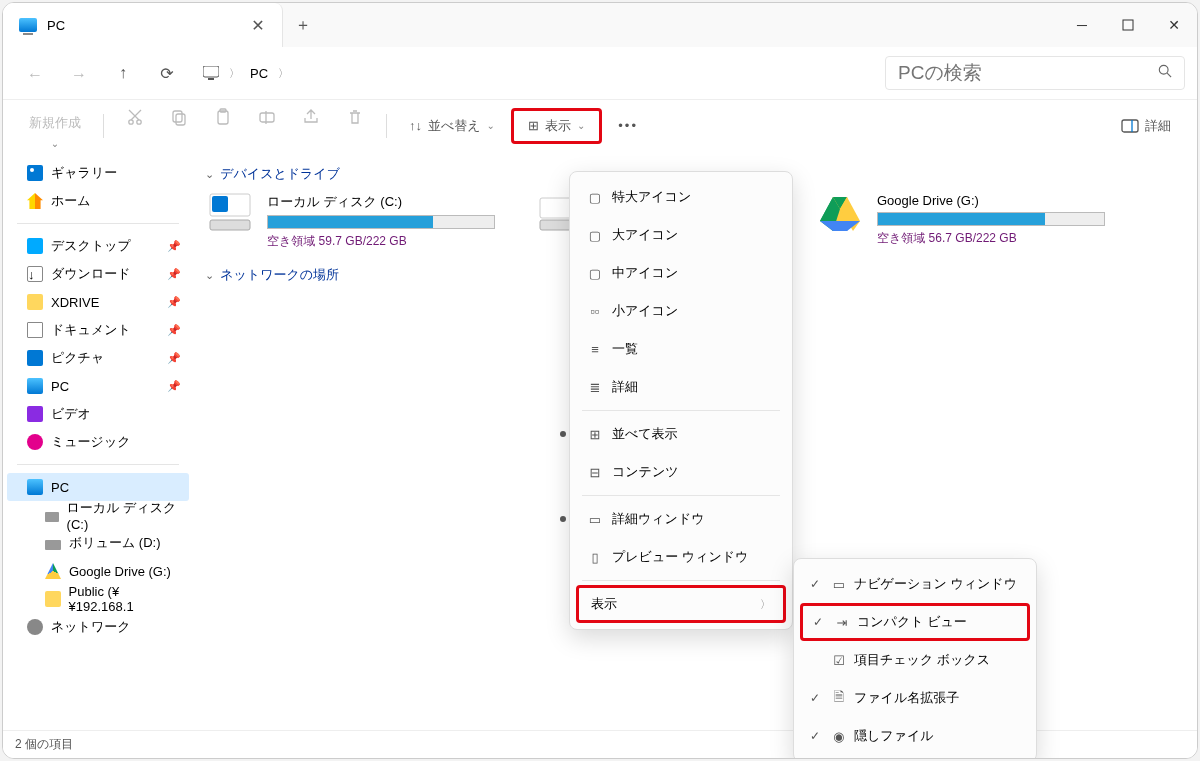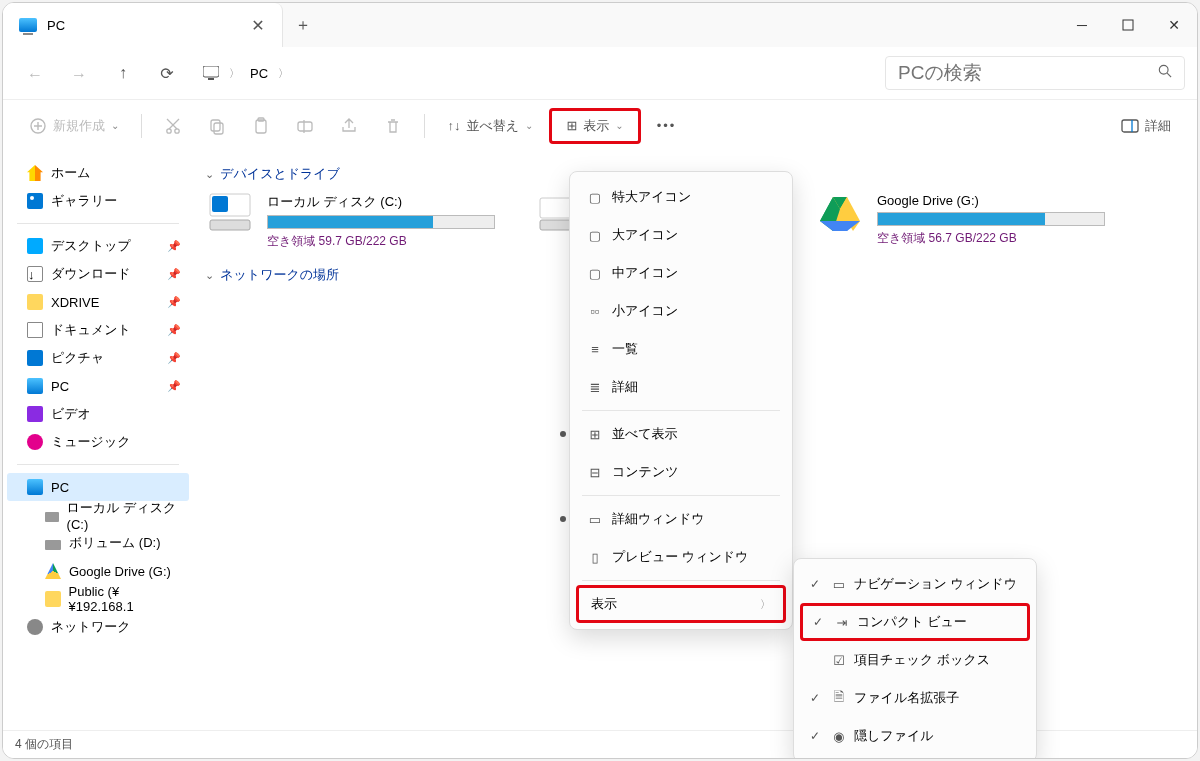--- a/index.html
+++ b/index.html
@@ -26,21 +26,21 @@
   .crumb-box { display:flex; align-items:center; gap:10px; padding:0 12px; height:34px; }
   .crumb-sep { color:#888; font-size:11px; }
   .crumb { font-size:13px; cursor:pointer; }
   .search-box { margin-left:auto; width:300px; height:34px; border:1px solid #e5e5e5; border-radius:4px; display:flex; align-items:center; padding:0 12px; }
   .search-box input { border:none; outline:none; flex:1; font-size:19px; color:#666; background:transparent; }
   .search-icon { color:#666; }
 
   
   .toolbar { height: 52px; display:flex; align-items:center; padding:0 16px; gap:6px; border-top:1px solid #eee; background:#fff; }
   .tool-btn { height:36px; padding:0 10px; display:flex; align-items:center; gap:6px; color:#555; font-size:13px; border-radius:4px; cursor:pointer; }
-  .tool-btn.disabled { color:#bbb; }
+  .tool-btn.disabled { color:#bbb;flex-direction:column; }
   .tool-btn .chev { font-size:10px; color:#888; }
   .tool-sep { width:1px; height:24px; background:#ddd; margin:0 6px; }
   .tool-icon-svg { width:18px; height:18px; }
   .highlight-red { border:3px solid #e30613; }
 
   
   .body { display:flex; height: calc(100% - 44px - 52px - 52px - 28px); background:#fff; }
 
   
   .sidebar { width:190px; padding:8px 4px; overflow:hidden; }
@@ -214,26 +214,26 @@
           </svg>
         <span>詳細</span>
       </div>
     </div>
   </div>
 
   <div class="body">
 
     <div class="sidebar">
       <div class="nav-item">
+          <span class="nav-icon ic-gallery"></span>
+          <span>ギャラリー</span>
+        </div>
+      <div class="nav-item">
           <span class="nav-icon ic-home"></span>
           <span>ホーム</span>
-        </div>
-      <div class="nav-item">
-          <span class="nav-icon ic-gallery"></span>
-          <span>ギャラリー</span>
         </div>
       <div class="nav-sep"></div>
       <div class="nav-item">
           <span class="nav-icon ic-desktop"></span>
           <span>デスクトップ</span>
           <span class="pin">📌</span>
         </div>
       <div class="nav-item">
           <span class="nav-icon ic-download" style="position:relative;">↓</span>
           <span>ダウンロード</span>
@@ -427,16 +427,16 @@
         <span>ファイル名拡張子</span>
       </div>
     <div class="menu-item">
         <span class="mi-check">✓</span>
         <span class="mi-icon">◉</span>
         <span>隠しファイル</span>
       </div>
   </div>
 
   <div class="statusbar">
-    <span>4 個の項目</span>
+    <span>2 個の項目</span>
   </div>
 
 </div>
 
 </body></html>

